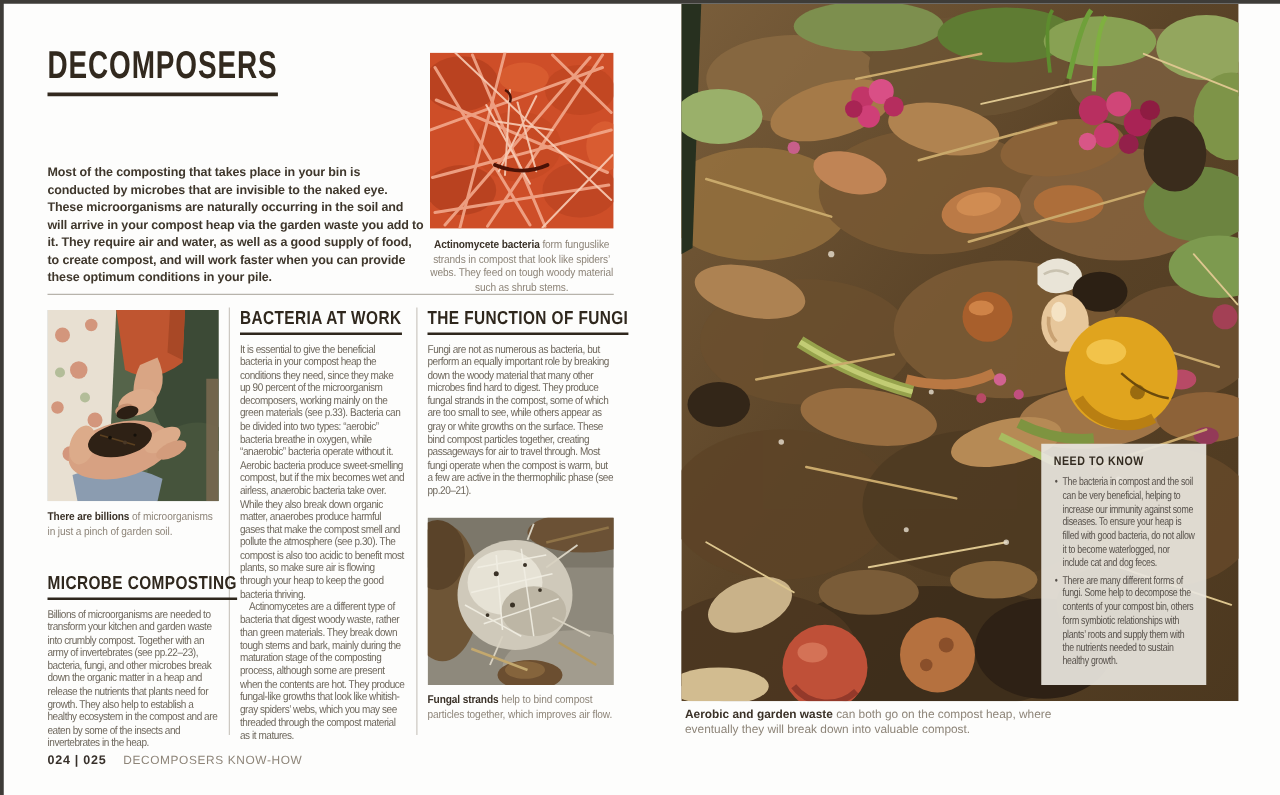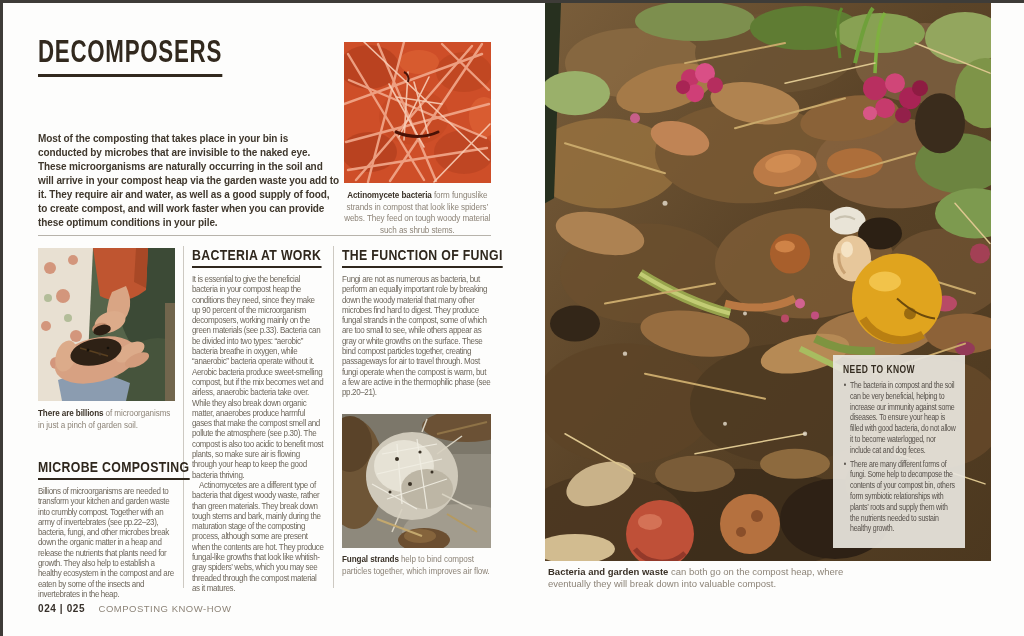--- a/index.html
+++ b/index.html
@@ -224,21 +224,21 @@
         <ellipse cx="78" cy="122" rx="16" ry="7" fill="#85643c"></ellipse>
         <path d="M35,105 L80,122" stroke="#c3a86e" stroke-width="2" fill="none"></path>
         <path d="M105,100 L135,118" stroke="#b59a60" stroke-width="2" fill="none"></path>
       </svg>
     </div>
     <div class="cap capscale"><span class="cb">Fungal strands</span><span> help to bind compost particles together, which improves air flow.</span></div>
   </div>
 
   <div class="footer">
     <span class="f-num">024 | 025</span>
-    <span class="f-ch">COMPOSTING KNOW-HOW</span>
+    <span class="f-ch">DECOMPOSERS KNOW-HOW</span>
   </div>
 
   <div class="main-photo">
     <svg viewBox="0 0 446 557" width="446" height="558" preserveAspectRatio="none">
       <defs>
         <linearGradient id="cbg" x1="0" y1="0" x2="1" y2="1">
           <stop offset="0" stop-color="#7a5e3b"></stop>
             <stop offset="0.45" stop-color="#5b4428"></stop>
             <stop offset="1" stop-color="#4c381f"></stop>
         </linearGradient>
@@ -378,14 +378,14 @@
 
     <div class="ntk">
       <h3 class="ntk-h">NEED TO KNOW</h3>
       <ul class="ntk-list">
         <li class="ntk-item">The bacteria in compost and the soil can be very beneficial, helping to increase our immunity against some diseases. To ensure your heap is filled with good bacteria, do not allow it to become waterlogged, nor include cat and dog feces.</li>
         <li class="ntk-item">There are many different forms of fungi. Some help to decompose the contents of your compost bin, others form symbiotic relationships with plants’ roots and supply them with the nutrients needed to sustain healthy growth.</li>
       </ul>
     </div>
   </div>
 
-  <div class="main-cap"><span class="cb">Bacteria and garden waste</span><span> can both go on the compost heap, where eventually they will break down into valuable compost.</span></div>
+  <div class="main-cap"><span class="cb">Aerobic and garden waste</span><span> can both go on the compost heap, where eventually they will break down into valuable compost.</span></div>
 </div>
 
 </body></html>

